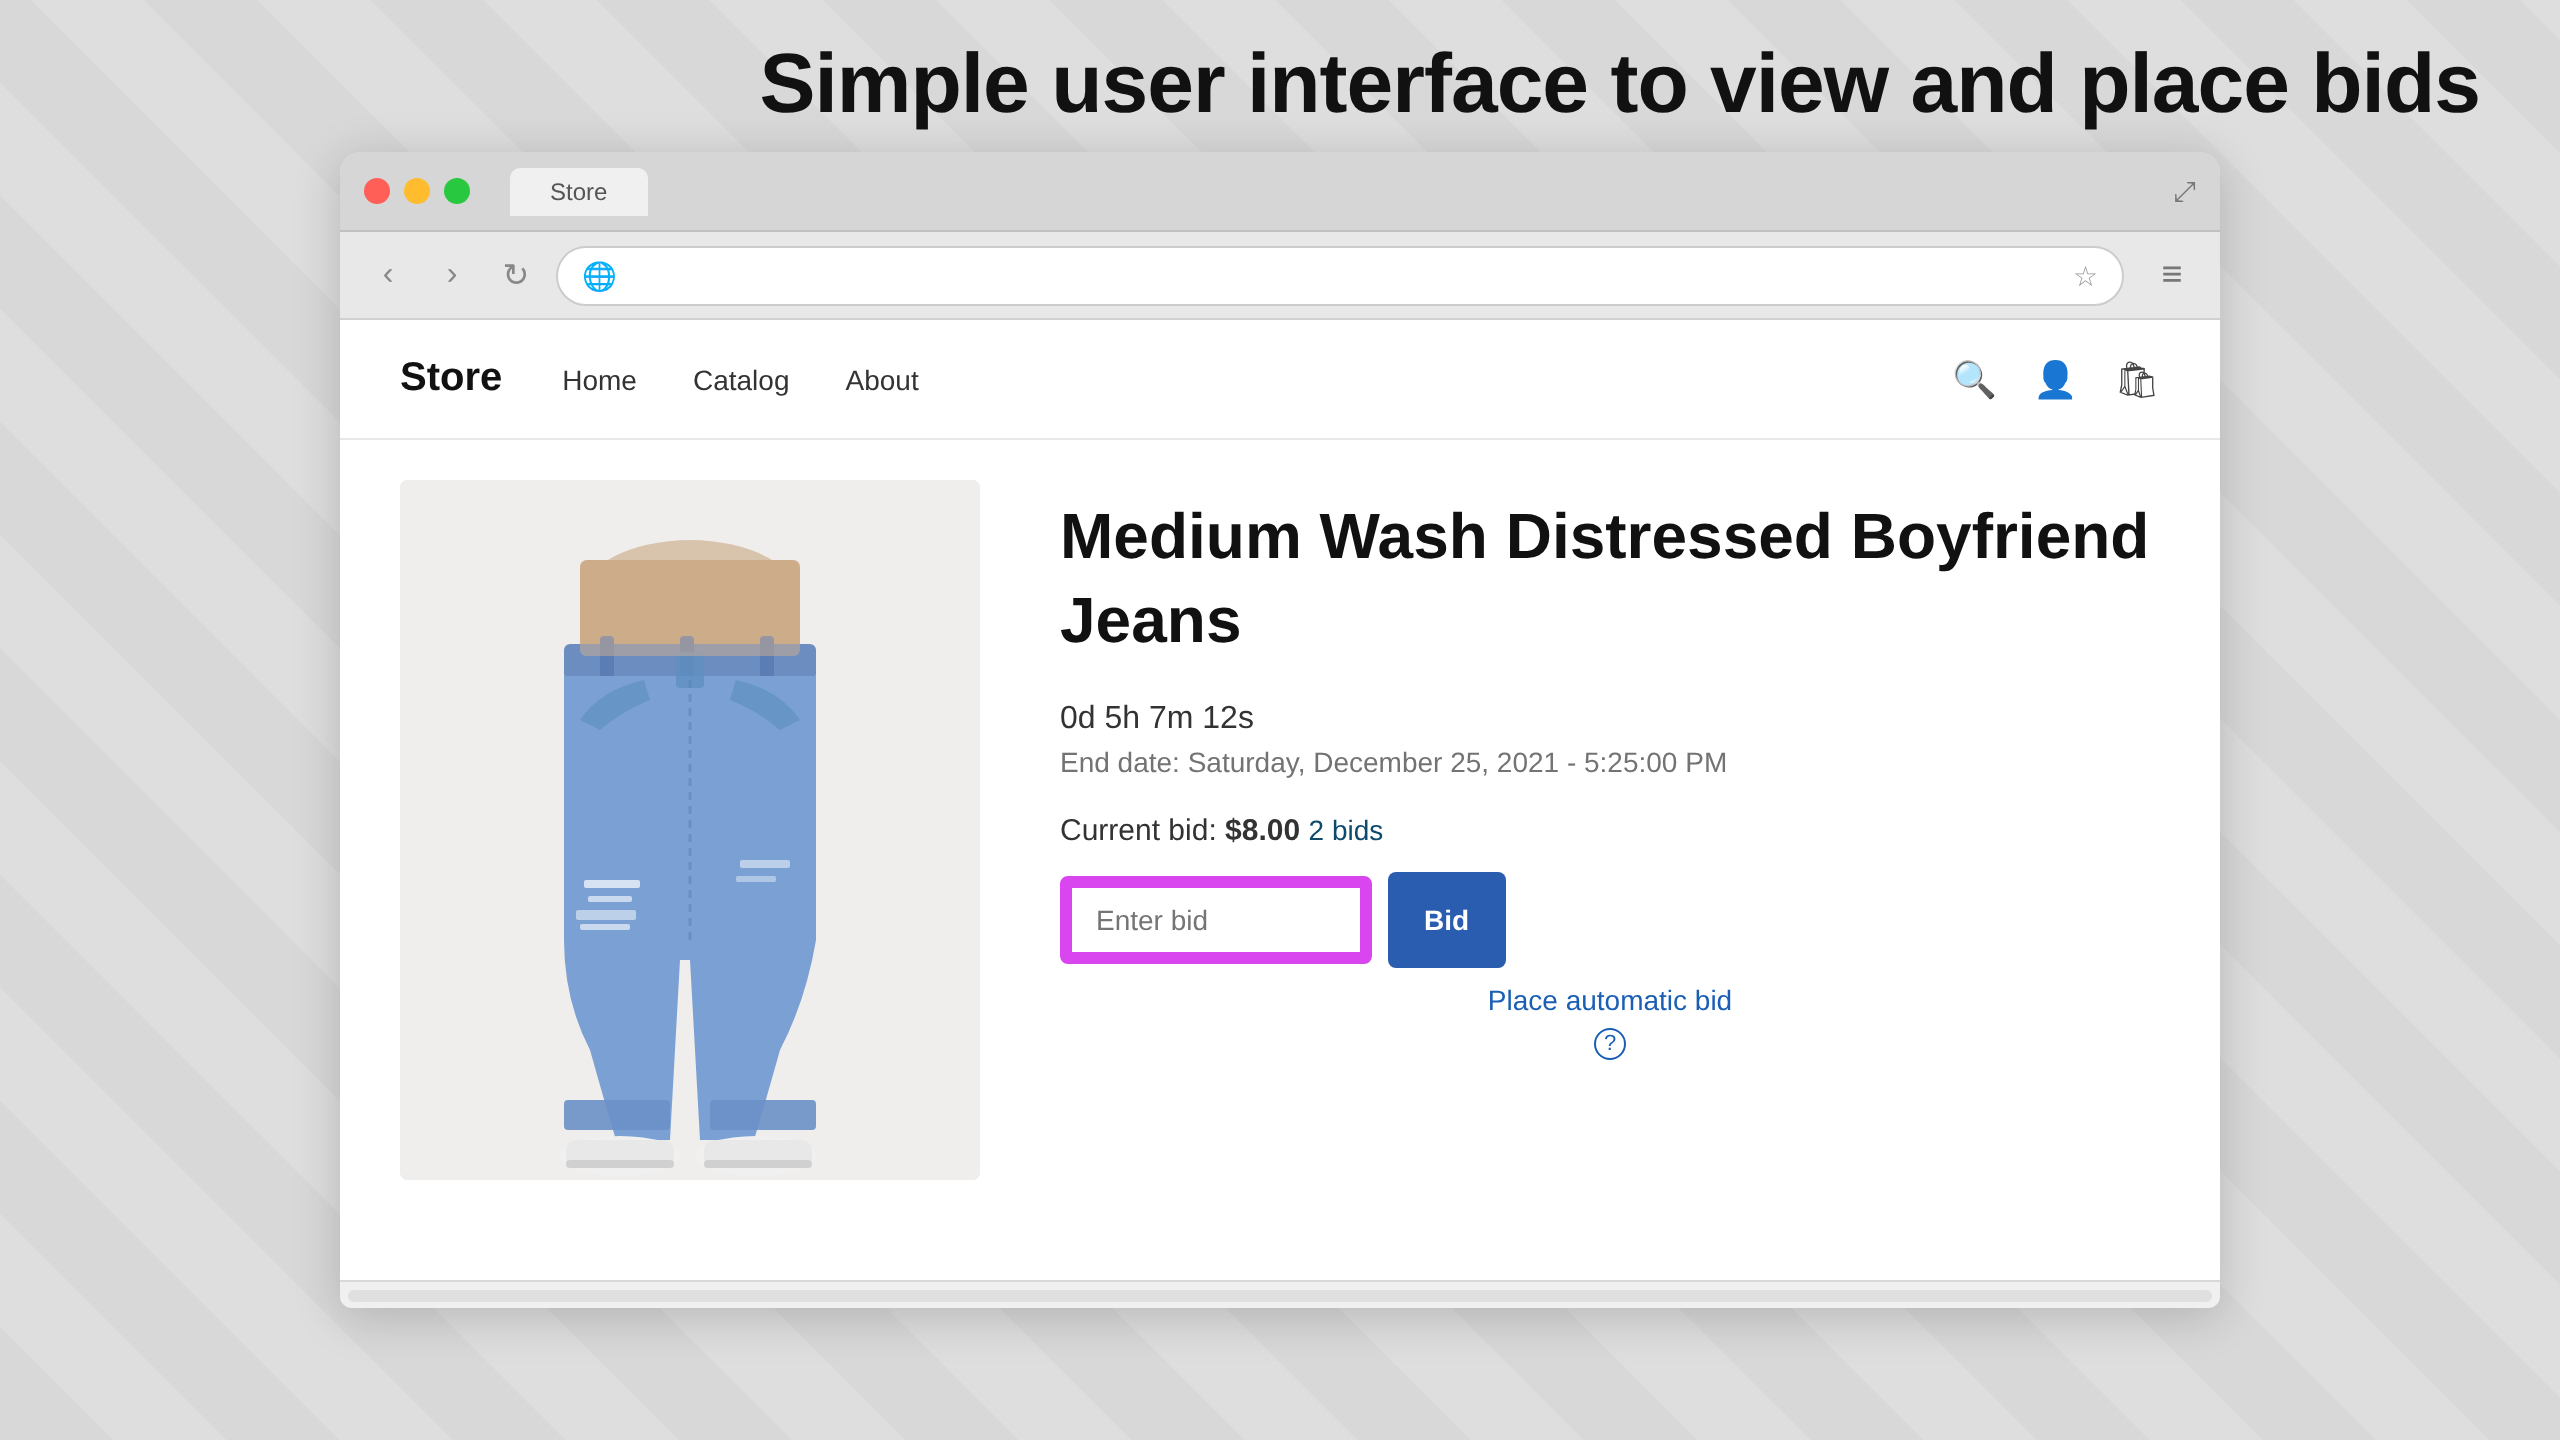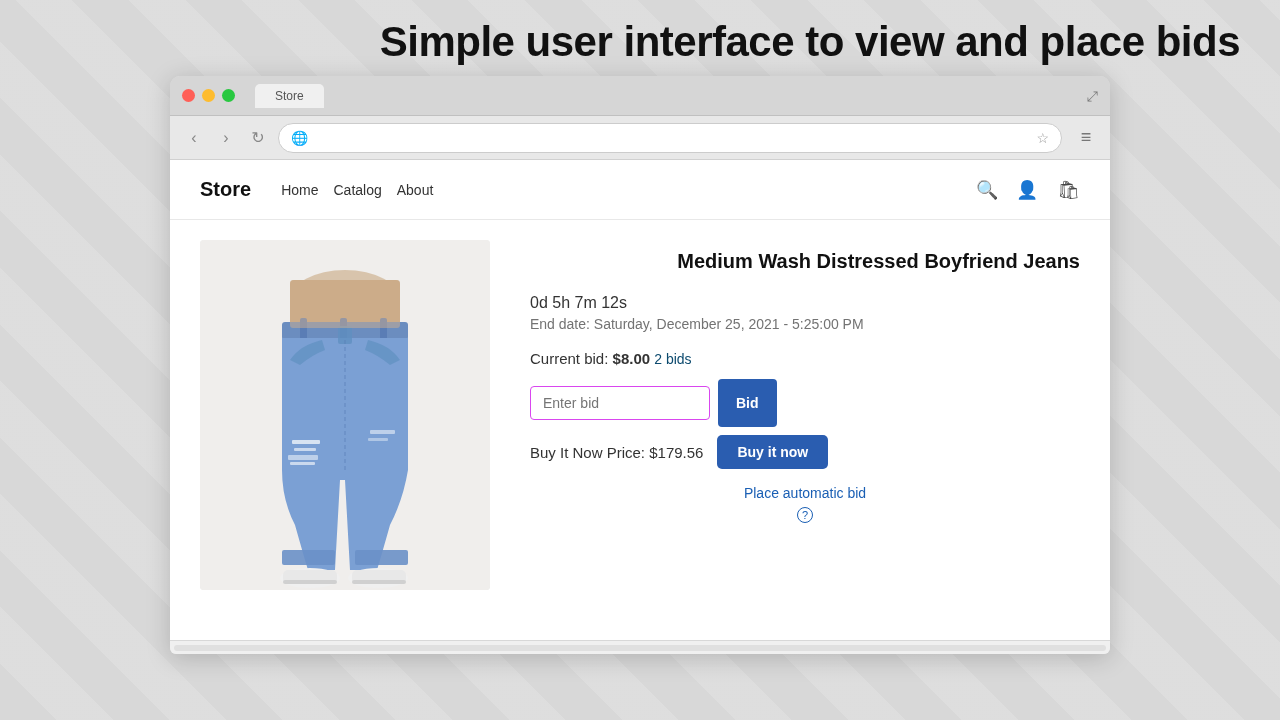--- a/index.html
+++ b/index.html
@@ -165,21 +165,21 @@
 
     .store-logo {
       font-size: 20px;
       font-weight: 700;
       color: #111;
       margin-right: 30px;
     }
 
     .nav-links {
       display: flex;
-      gap: 15px;
+      gap: 28px;
       align-items: flex-end;
     }
 
     .nav-link {
       font-size: 14px;
       color: #333;
       text-decoration: none;
       cursor: pointer;
     }
 
@@ -229,26 +229,25 @@
       height: 100%;
     }
 
     
     .product-info {
       flex: 1;
       padding-top: 8px;
     }
 
     .product-title {
-      font-size: 20px;
+      font-size: 32px;
       font-weight: 700;
       color: #111;
       line-height: 1.3;
       margin-bottom: 20px;
-      text-align: right;
     }
 
     .timer {
       font-size: 16px;
       color: #333;
       margin-bottom: 4px;
     }
 
     .end-date {
       font-size: 14px;
@@ -273,25 +272,25 @@
     }
 
     .bid-row {
       display: flex;
       gap: 8px;
       align-items: center;
       margin-bottom: 8px;
     }
 
     .bid-input {
-      border: 1px solid #d946ef;
+      border: 6px solid #d946ef;
       border-radius: 4px;
       padding: 8px 12px;
       font-size: 14px;
-      width: 180px;
+      width: 156px;
       color: #999;
       outline: none;
     }
 
     .bid-btn {
       background: #2a5db0;
       color: #fff;
       border: none;
       border-radius: 4px;
       padding: 16px 18px;
@@ -494,28 +493,20 @@
           <span> </span>
           <a class="bids-link">2 bids</a>
         </div>
 
         <div class="bid-row">
           <input class="bid-input" type="text" placeholder="Enter bid" style="">
           <button class="bid-btn">Bid</button>
         </div>
 
 
-        <div class="buy-now-row">
-          <span class="buy-now-label">
-            <span>Buy It Now Price:</span>
-            <span class="buy-now-price"> </span>
-            <span>$179.56</span>
-          </span>
-          <button class="buy-now-btn">Buy it now</button>
-        </div>
 
         <div class="auto-bid-row">
           <a class="auto-bid-link">Place automatic bid</a>
           <span class="help-icon">?</span>
         </div>
 
       </div>
     </div>
 
   </div>

